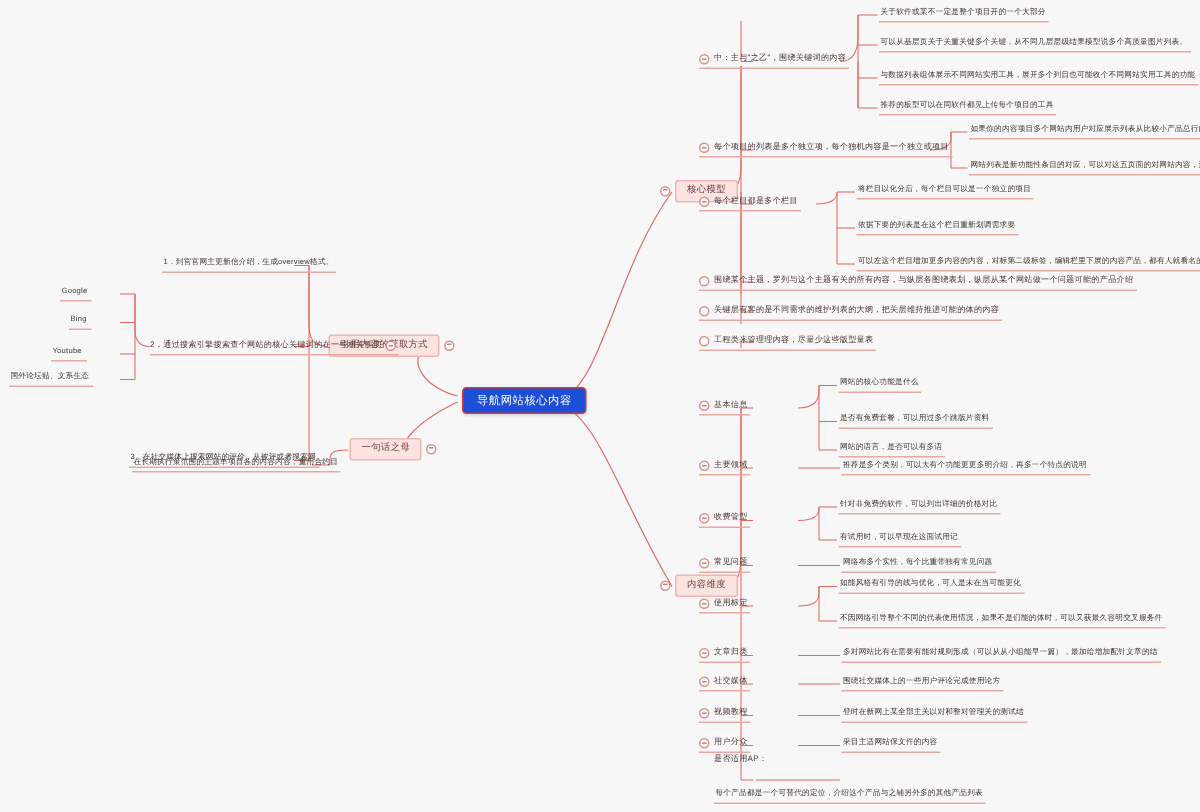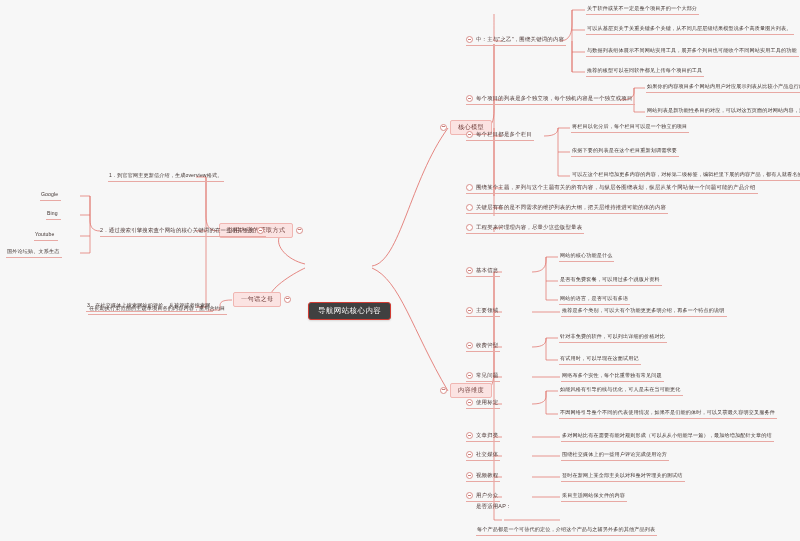--- a/index.html
+++ b/index.html
@@ -10,29 +10,28 @@
     overflow:hidden;
     position:relative;
   }
   #canvas{position:absolute;inset:0;width:800px;height:541px;}
   svg#links{position:absolute;left:0;top:0;width:800px;height:541px;pointer-events:none;}
 
   .node{position:absolute;white-space:nowrap;line-height:1.1;}
 
   
   .root{
-    background:#404040;
+    background:#1d4ed8;
     color:#ffffff;
     border:1px solid #d13b33;
     border-radius:3px;
     font-size:7.5px;
     padding:4px 9px;
     letter-spacing:.4px;
     box-shadow:0 1px 2px rgba(0,0,0,.12);
-    margin-top:44px;
   }
 
   
   .lvl2{
     background:#fbe3e2;
     border:1px solid #f0b6b2;
     border-radius:2px;
     color:#6d3b38;
     font-size:6.2px;
     padding:3px 7px;

